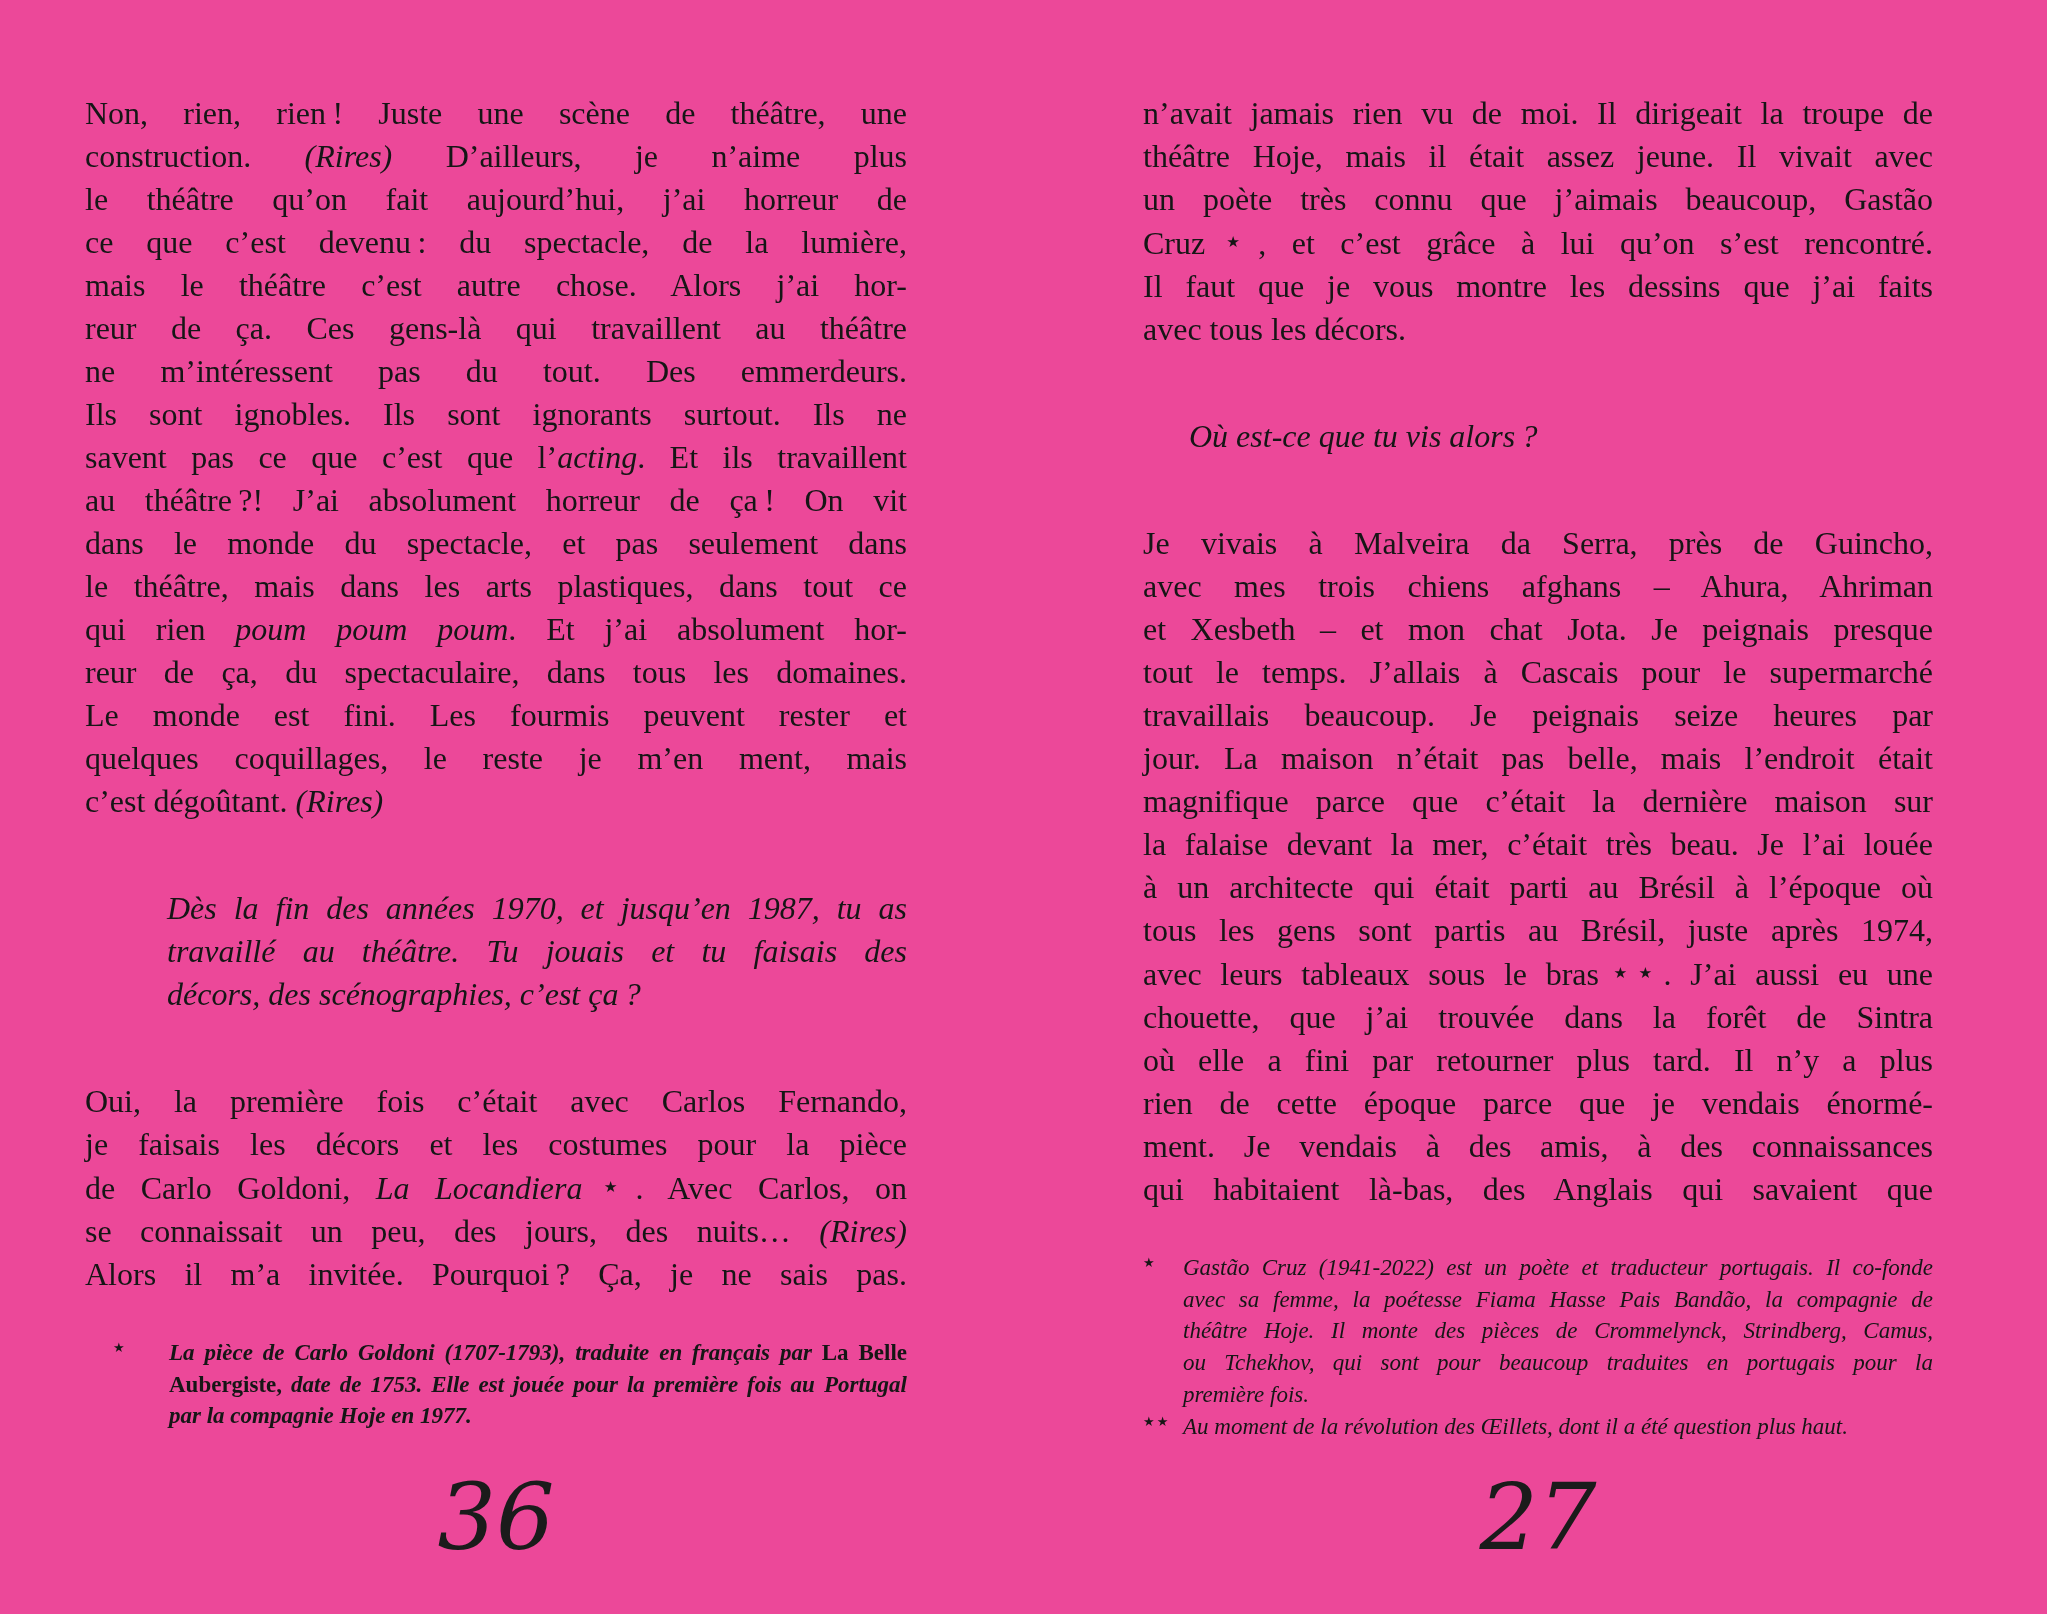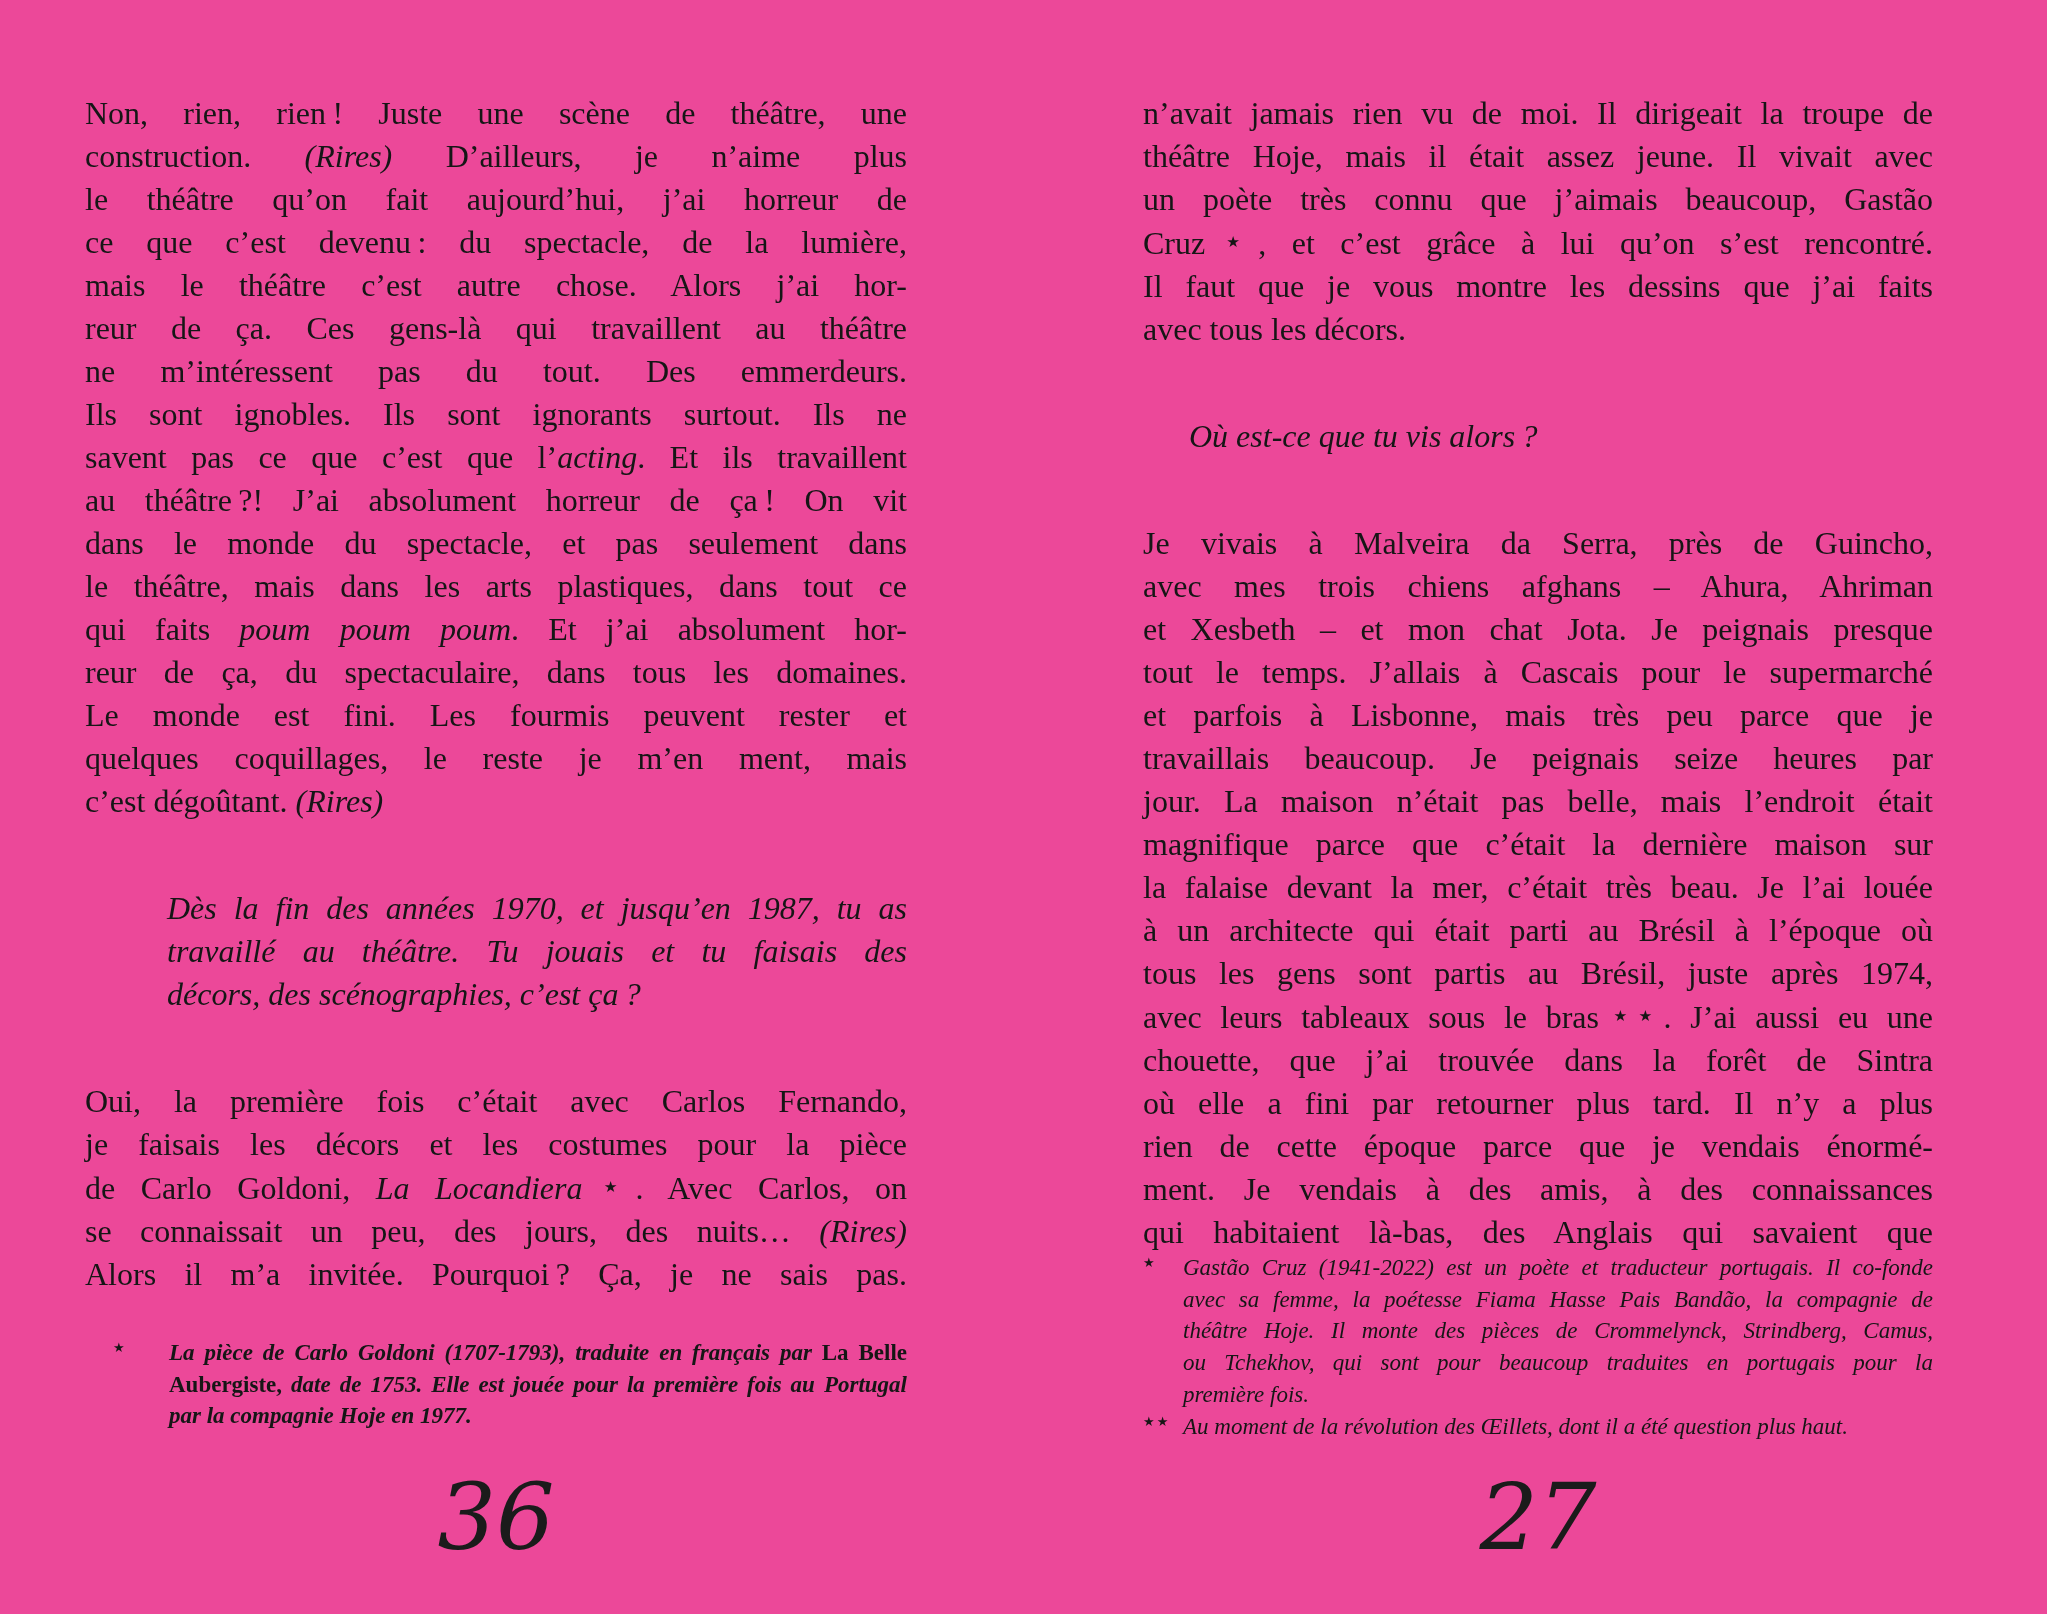--- a/index.html
+++ b/index.html
@@ -87,21 +87,21 @@
           <div class="line"><span>le théâtre qu’on fait aujourd’hui, j’ai horreur de</span></div>
           <div class="line"><span>ce que c’est devenu : du spectacle, de la lumière,</span></div>
           <div class="line"><span>mais le théâtre c’est autre chose. Alors j’ai hor-</span></div>
           <div class="line"><span>reur de ça. Ces gens-là qui travaillent au théâtre</span></div>
           <div class="line"><span>ne m’intéressent pas du tout. Des emmerdeurs.</span></div>
           <div class="line"><span>Ils sont ignobles. Ils sont ignorants surtout. Ils ne</span></div>
           <div class="line"><span>savent pas ce que c’est que l’</span><span class="it">acting</span><span>. Et ils travaillent</span></div>
           <div class="line"><span>au théâtre ?! J’ai absolument horreur de ça ! On vit</span></div>
           <div class="line"><span>dans le monde du spectacle, et pas seulement dans</span></div>
           <div class="line"><span>le théâtre, mais dans les arts plastiques, dans tout ce</span></div>
-          <div class="line"><span>qui faits </span><span class="it">poum poum poum</span><span>. Et j’ai absolument hor-</span></div>
+          <div class="line"><span>qui rien </span><span class="it">poum poum poum</span><span>. Et j’ai absolument hor-</span></div>
           <div class="line"><span>reur de ça, du spectaculaire, dans tous les domaines.</span></div>
           <div class="line"><span>Le monde est fini. Les fourmis peuvent rester et</span></div>
           <div class="line"><span>quelques coquillages, le reste je m’en ment, mais</span></div>
           <div class="line final"><span>c’est dégoûtant. </span><span class="it">(Rires)</span></div>
         </div>
         <div class="block q-block">
           <div class="line"><span>Dès la fin des années 1970, et jusqu’en 1987, tu as</span></div>
           <div class="line"><span>travaillé au théâtre. Tu jouais et tu faisais des</span></div>
           <div class="line final"><span>décors, des scénographies, c’est ça ?</span></div>
         </div>
@@ -137,21 +137,20 @@
           <div class="line final"><span>avec tous les décors.</span></div>
         </div>
         <div class="block q-block">
           <div class="line final"><span>Où est-ce que tu vis alors ?</span></div>
         </div>
         <div class="block a-block">
           <div class="line"><span>Je vivais à Malveira da Serra, près de Guincho,</span></div>
           <div class="line"><span>avec mes trois chiens afghans – Ahura, Ahriman</span></div>
           <div class="line"><span>et Xesbeth – et mon chat Jota. Je peignais presque</span></div>
           <div class="line"><span>tout le temps. J’allais à Cascais pour le supermarché</span></div>
-          <div class="line"><span>et parfois à Lisbonne, mais très peu parce que je</span></div>
           <div class="line"><span>travaillais beaucoup. Je peignais seize heures par</span></div>
           <div class="line"><span>jour. La maison n’était pas belle, mais l’endroit était</span></div>
           <div class="line"><span>magnifique parce que c’était la dernière maison sur</span></div>
           <div class="line"><span>la falaise devant la mer, c’était très beau. Je l’ai louée</span></div>
           <div class="line"><span>à un architecte qui était parti au Brésil à l’époque où</span></div>
           <div class="line"><span>tous les gens sont partis au Brésil, juste après 1974,</span></div>
           <div class="line"><span>avec leurs tableaux sous le bras</span><span class="star"> ★★</span><span>. J’ai aussi eu une</span></div>
           <div class="line"><span>chouette, que j’ai trouvée dans la forêt de Sintra</span></div>
           <div class="line"><span>où elle a fini par retourner plus tard. Il n’y a plus</span></div>
           <div class="line"><span>rien de cette époque parce que je vendais énormé-</span></div>

